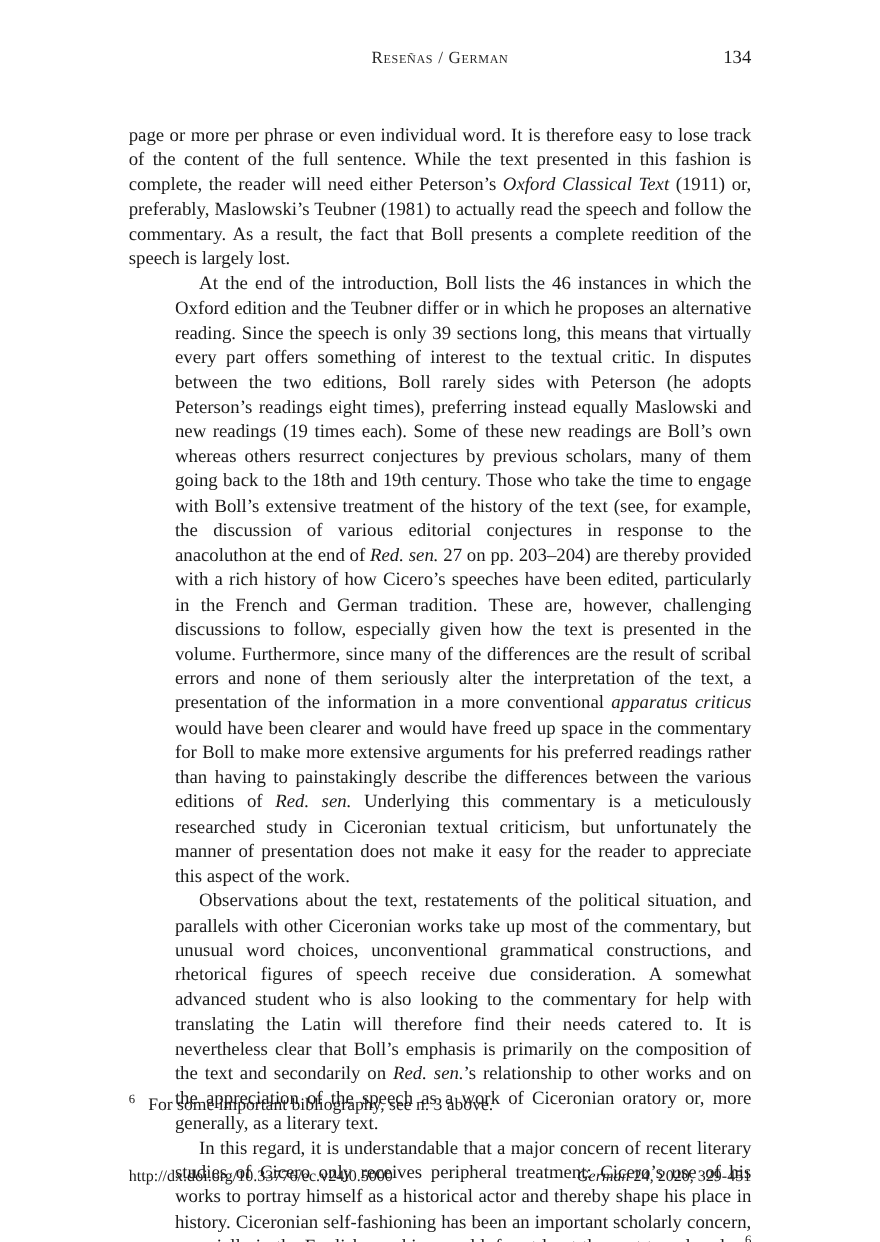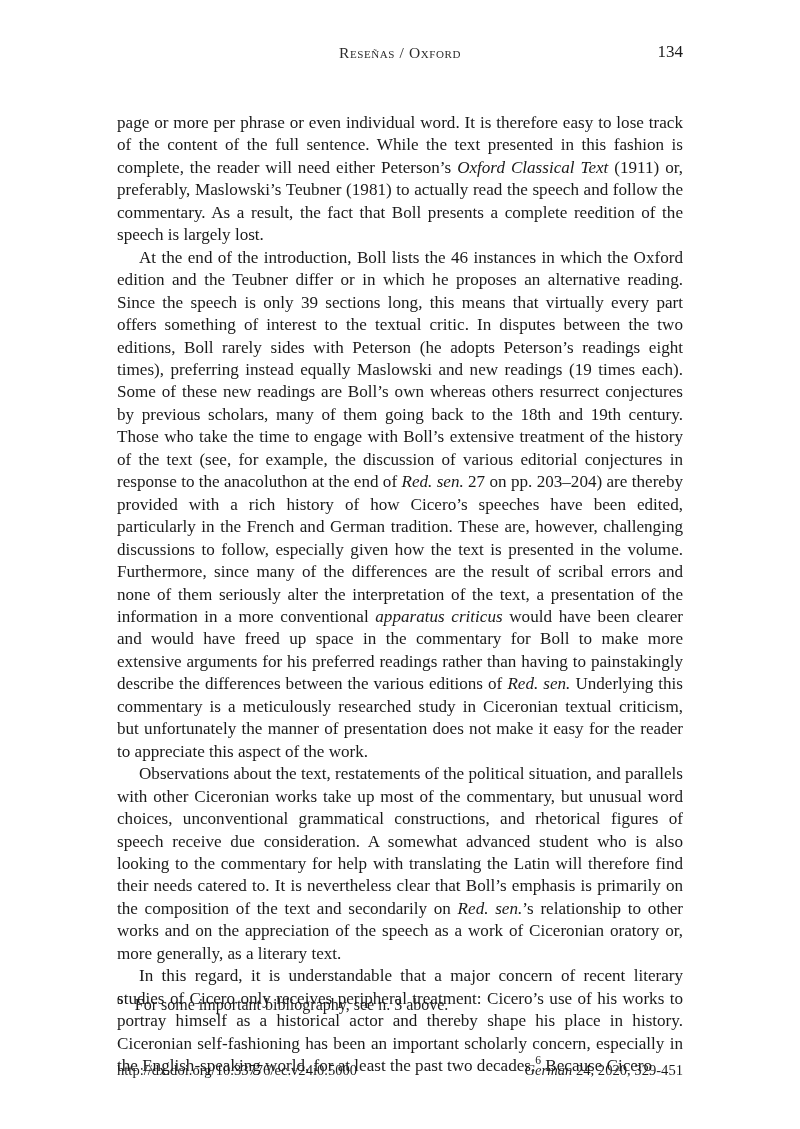--- a/index.html
+++ b/index.html
@@ -59,20 +59,21 @@
     font-size: 17.1px;
     line-height: 22.45px;
     text-align: justify;
     text-justify: inter-word;
     hyphens: manual;
     -webkit-hyphens: manual;
     color: #1a1a1a;
   }
   p.body.indent {
     text-indent: 22px;
+    margin-left: 42px;
   }
   p.body i, span.it {
     font-style: italic;
   }
   sup.fnmark {
     font-size: 0.68em;
     vertical-align: super;
     line-height: 0;
   }
 
@@ -119,21 +120,21 @@
   .footer-right .jrnl {
     font-style: italic;
   }
 </style>
 </head>
 <body>
 
 <div class="page">
 
   <div class="runhead">
-    <div class="runhead-title">Reseñas / Oxford</div>
+    <div class="runhead-title">Reseñas / German</div>
     <div class="runhead-folio">134</div>
   </div>
 
   <div class="textblock">
 
     <p class="body"><span>page or more per phrase or even individual word. It is therefore easy to lose track of the content of the full sentence. While the text presented in this fashion is complete, the reader will need either Peterson’s </span><span class="it">Oxford Classical Text</span><span> (1911) or, preferably, Maslowski’s Teubner (1981) to actually read the speech and follow the commentary. As a result, the fact that Boll presents a complete reedition of the speech is largely lost.</span></p>
 
     <p class="body indent"><span>At the end of the introduction, Boll lists the 46 instances in which the Oxford edition and the Teubner differ or in which he proposes an alternative reading. Since the speech is only 39 sections long, this means that virtually every part offers something of interest to the textual critic. In disputes between the two editions, Boll rarely sides with Peterson (he adopts Peterson’s readings eight times), preferring instead equally Maslowski and new readings (19 times each). Some of these new readings are Boll’s own whereas others resurrect conjectures by previous scholars, many of them going back to the 18th and 19th century. Those who take the time to engage with Boll’s extensive treatment of the history of the text (see, for example, the discussion of various editorial conjectures in response to the anacoluthon at the end of </span><span class="it">Red. sen.</span><span> 27 on pp. 203–204) are thereby provided with a rich history of how Cicero’s speeches have been edited, particularly in the French and German tradition. These are, however, challenging discussions to follow, especially given how the text is presented in the volume. Furthermore, since many of the differences are the result of scribal errors and none of them seriously alter the interpretation of the text, a presentation of the information in a more conventional </span><span class="it">apparatus criticus</span><span> would have been clearer and would have freed up space in the commentary for Boll to make more extensive arguments for his preferred readings rather than having to painstakingly describe the differences between the various editions of </span><span class="it">Red. sen.</span><span>  Underlying this commentary is a meticulously researched study in Ciceronian textual criticism, but unfortunately the manner of presentation does not make it easy for the reader to appreciate this aspect of the work.</span></p>
 
     <p class="body indent"><span>Observations about the text, restatements of the political situation, and parallels with other Ciceronian works take up most of the commentary, but unusual word choices, unconventional grammatical constructions, and rhetorical figures of speech receive due consideration. A somewhat advanced student who is also looking to the commentary for help with translating the Latin will therefore find their needs catered to. It is nevertheless clear that Boll’s emphasis is primarily on the composition of the text and secondarily on </span><span class="it">Red. sen.</span><span>’s relationship to other works and on the appreciation of the speech as a work of Ciceronian oratory or, more generally, as a literary text.</span></p>

